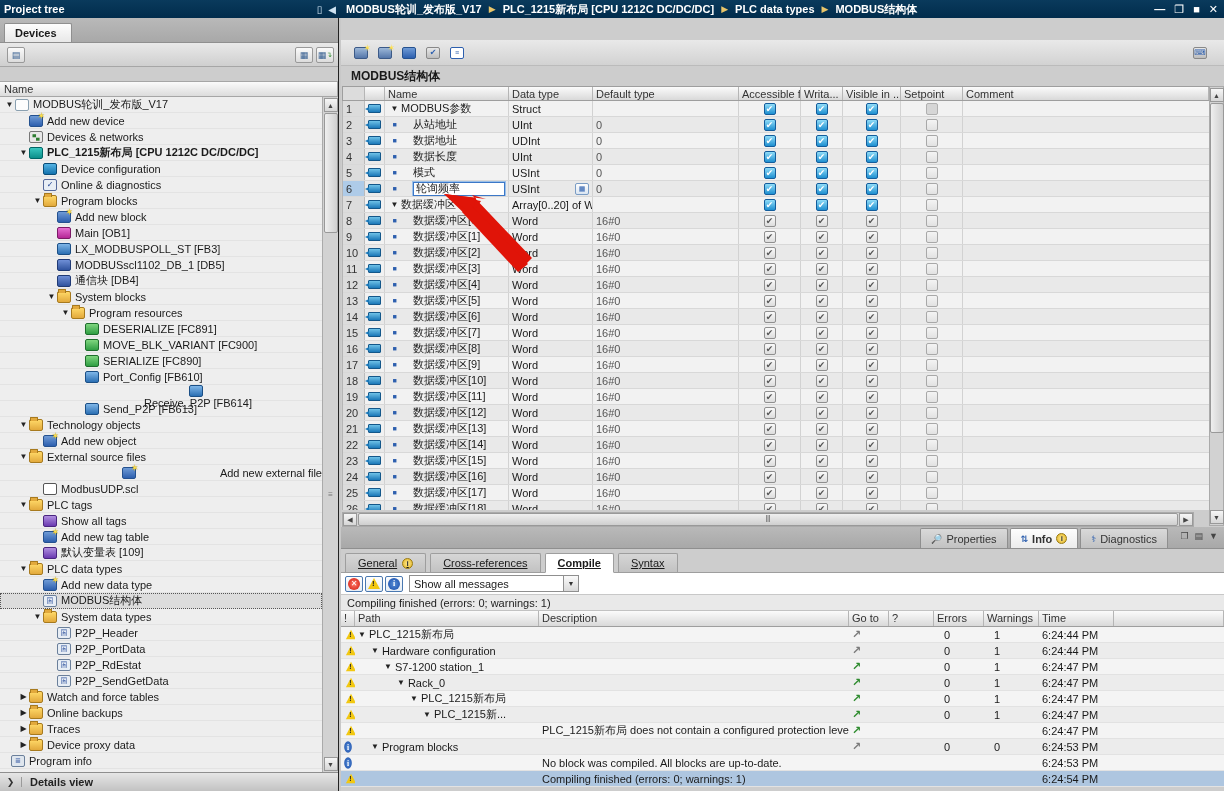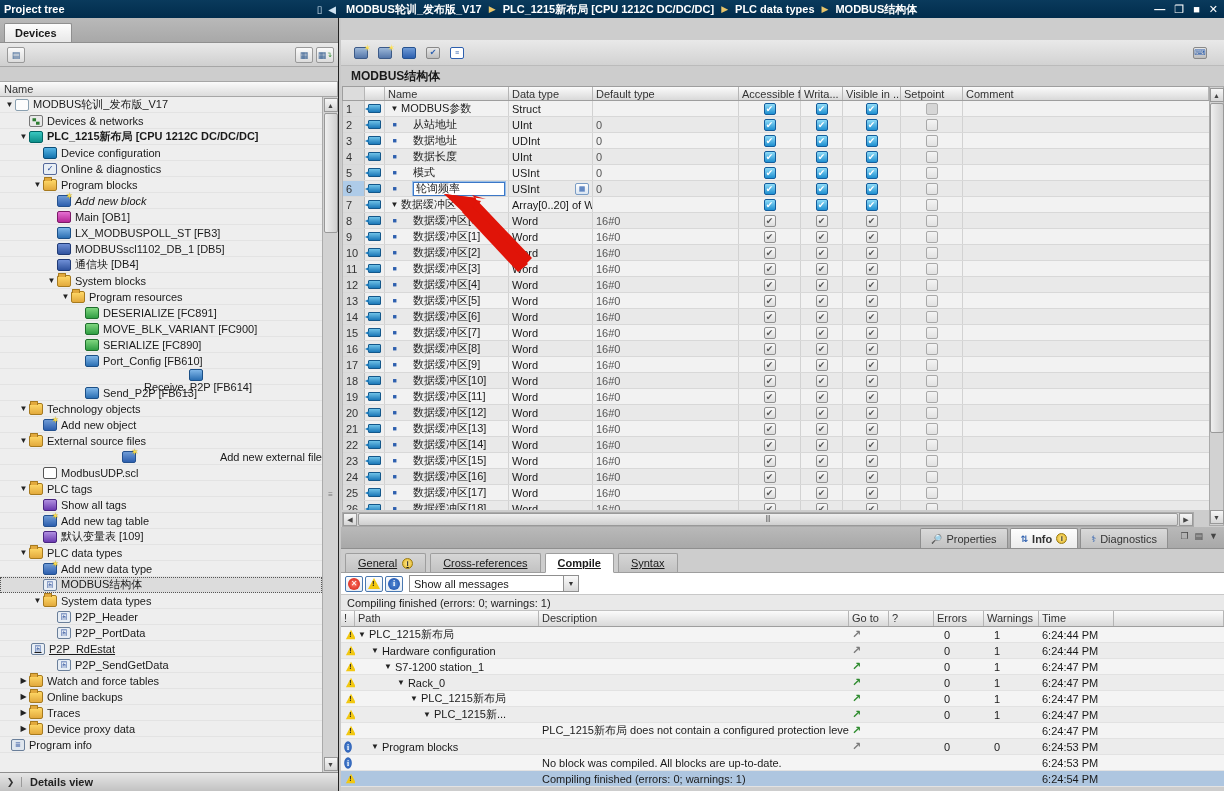--- a/index.html
+++ b/index.html
@@ -250,20 +250,25 @@
   </div>
   <div class="tree-wrap">
     <div class="tree" id="tree">
         <div class="trow" style="padding-left: 4px;">
           <span class="texp">▼</span>
           <span class="ticon i-proj"></span>
           <span>MODBUS轮训_发布版_V17</span>
         </div>
         <div class="trow" style="padding-left: 18px;">
           <span class="texp"></span>
+          <span class="ticon i-add"></span>
+          <span>Add new device</span>
+        </div>
+        <div class="trow" style="padding-left: 18px;">
+          <span class="texp"></span>
           <span class="ticon i-net"></span>
           <span>Devices &amp; networks</span>
         </div>
         <div class="trow bold" style="padding-left: 18px;">
           <span class="texp">▼</span>
           <span class="ticon i-plc"></span>
           <span>PLC_1215新布局 [CPU 1212C DC/DC/DC]</span>
         </div>
         <div class="trow" style="padding-left: 32px;">
           <span class="texp"></span>
@@ -273,21 +278,21 @@
         <div class="trow" style="padding-left: 32px;">
           <span class="texp"></span>
           <span class="ticon i-diag">✓</span>
           <span>Online &amp; diagnostics</span>
         </div>
         <div class="trow" style="padding-left: 32px;">
           <span class="texp">▼</span>
           <span class="ticon i-folder"></span>
           <span>Program blocks</span>
         </div>
-        <div class="trow" style="padding-left: 46px; font-style: italic;">
+        <div class="trow" style="padding-left: 46px;">
           <span class="texp"></span>
           <span class="ticon i-add"></span>
           <span>Add new block</span>
         </div>
         <div class="trow" style="padding-left: 46px;">
           <span class="texp"></span>
           <span class="ticon i-ob"></span>
           <span>Main [OB1]</span>
         </div>
         <div class="trow" style="padding-left: 46px;">
@@ -413,21 +418,21 @@
         <div class="trow" style="padding-left: 46px;">
           <span class="texp"></span>
           <span class="ticon i-udt">国</span>
           <span>P2P_Header</span>
         </div>
         <div class="trow" style="padding-left: 46px;">
           <span class="texp"></span>
           <span class="ticon i-udt">国</span>
           <span>P2P_PortData</span>
         </div>
-        <div class="trow" style="padding-left: 20px; text-decoration: underline;">
+        <div class="trow" style="padding-left: 46px;">
           <span class="texp"></span>
           <span class="ticon i-udt">国</span>
           <span>P2P_RdEstat</span>
         </div>
         <div class="trow" style="padding-left: 46px;">
           <span class="texp"></span>
           <span class="ticon i-udt">国</span>
           <span>P2P_SendGetData</span>
         </div>
         <div class="trow" style="padding-left: 18px;">

